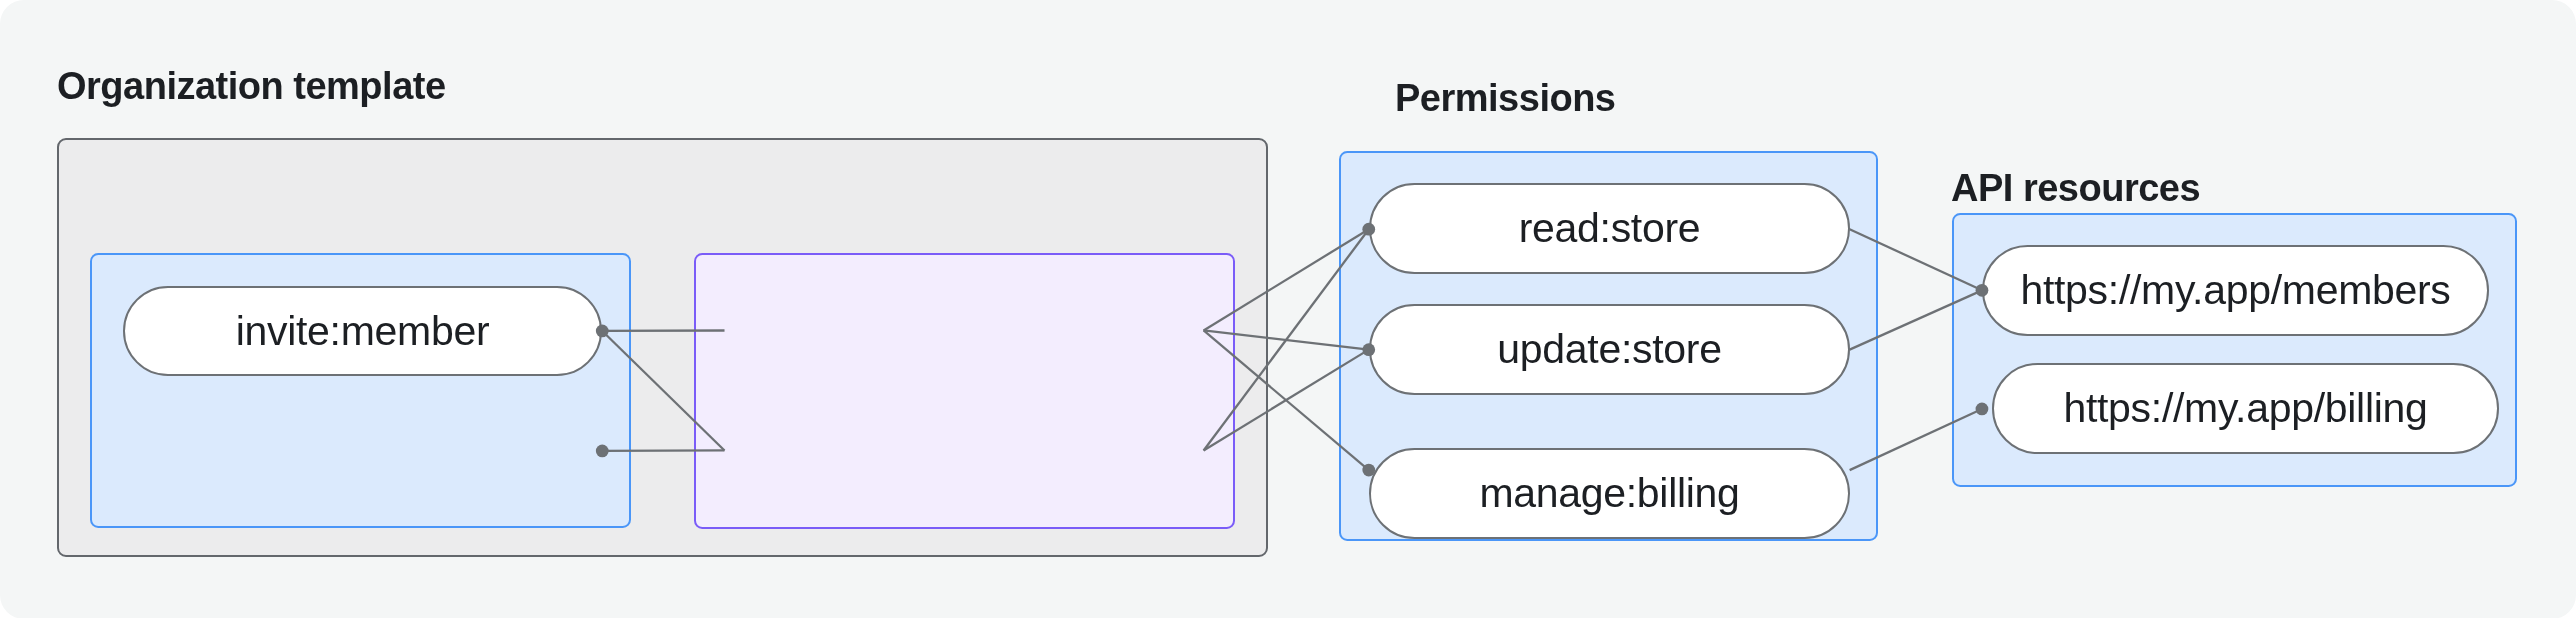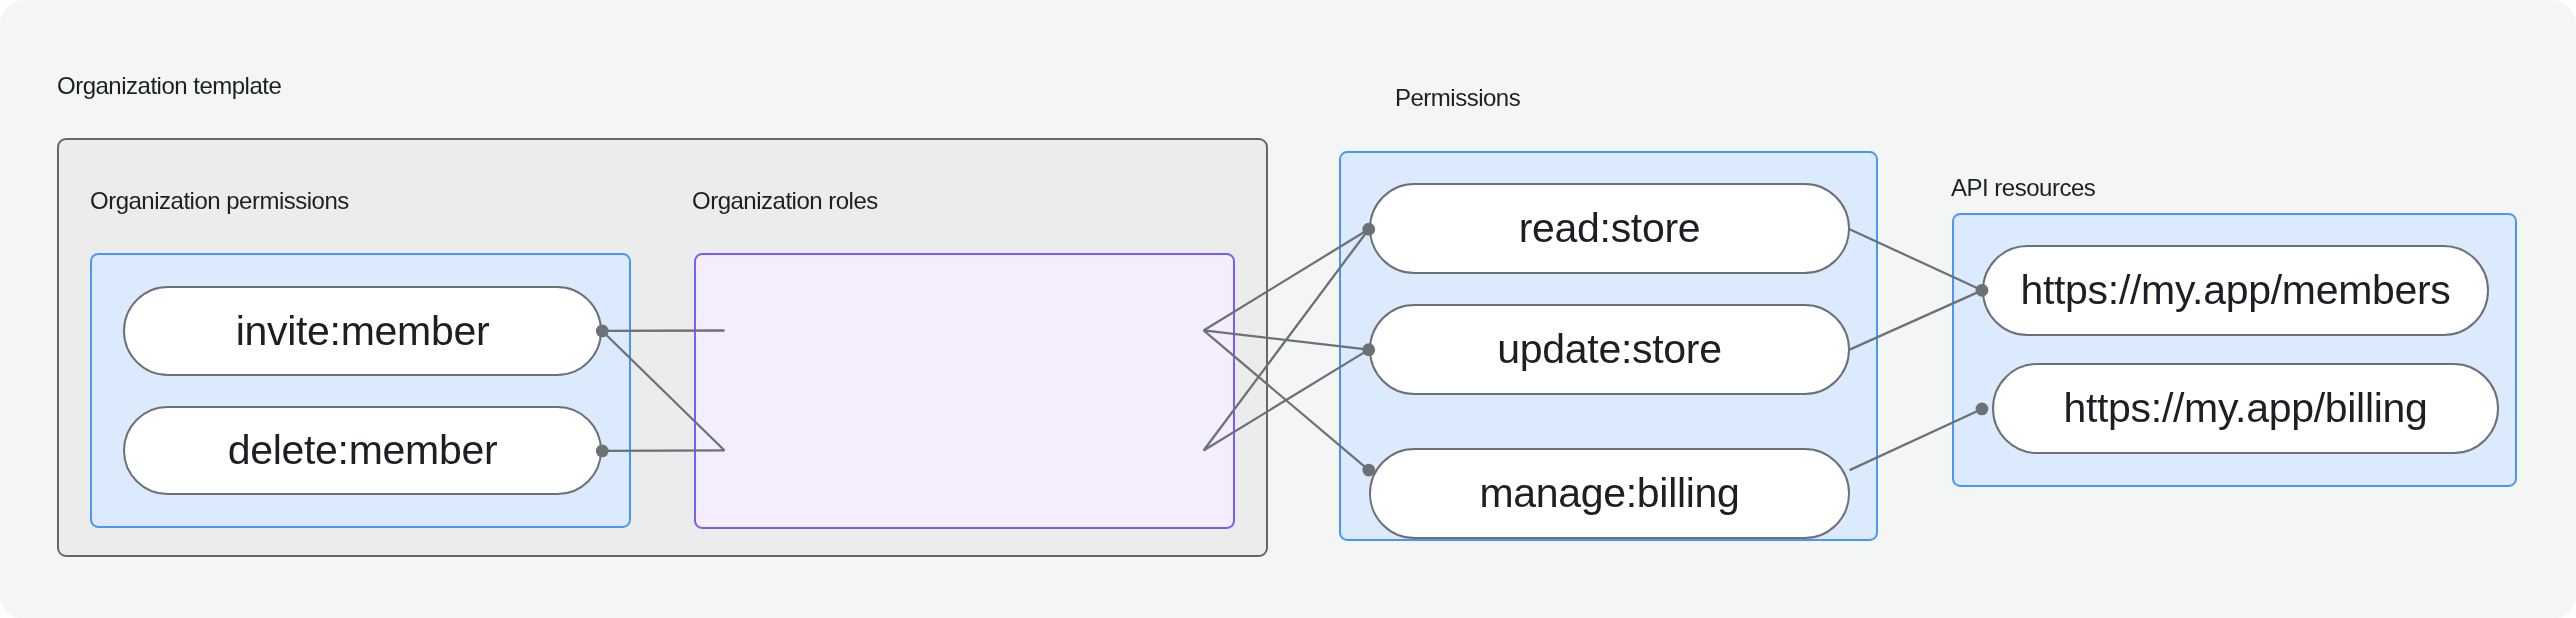--- a/index.html
+++ b/index.html
@@ -12,22 +12,22 @@
     position: relative;
     width: 2576px;
     height: 619px;
     background: #f4f6f6;
     border-radius: 24px;
     overflow: hidden;
     color: #1c1f23;
   }
   .abs { position: absolute; box-sizing: border-box; }
   .group-title {
-    font-size: 24px;
-    font-weight: 400;
+    font-size: 38px;
+    font-weight: 700;
     letter-spacing: -0.5px;
     white-space: nowrap;
     line-height: 40px;
   }
   .container-box {
     border-radius: 9px;
   }
   .gray-box {
     background: #ececed;
     border: 2.7px solid #63676c;
@@ -71,33 +71,28 @@
 </style>
 </head>
 <body>
 
 <div class="canvas">
 
   <div class="abs group-title" style="left:57px; top:66px;">Organization template</div>
 
   <div class="abs container-box gray-box" style="left:57px; top:138px; width:1211px; height:419px;"></div>
 
-  <div class="abs group-title" style="left:90px; top:181px;">Organization permissions</div>
 
   <div class="abs blue-box" style="left:90px; top:253px; width:541px; height:275px;"></div>
 
   <div class="abs pill" style="left:123px; top:286px; width:479px; height:90px;">
     <span>invite:member</span>
   </div>
 
-  <div class="abs pill" style="left:123px; top:406px; width:479px; height:89px;">
-    <span>delete:member</span>
-  </div>
 
-  <div class="abs group-title" style="left:692px; top:181px;">Organization roles</div>
 
   <div class="abs purple-box" style="left:694px; top:253px; width:541px; height:276px;"></div>
 
 
 
   <div class="abs group-title" style="left:1395px; top:78px;">Permissions</div>
 
   <div class="abs blue-box" style="left:1339px; top:151px; width:539px; height:390px;"></div>
 
   <div class="abs pill" style="left:1369px; top:183px; width:481px; height:91px;">

